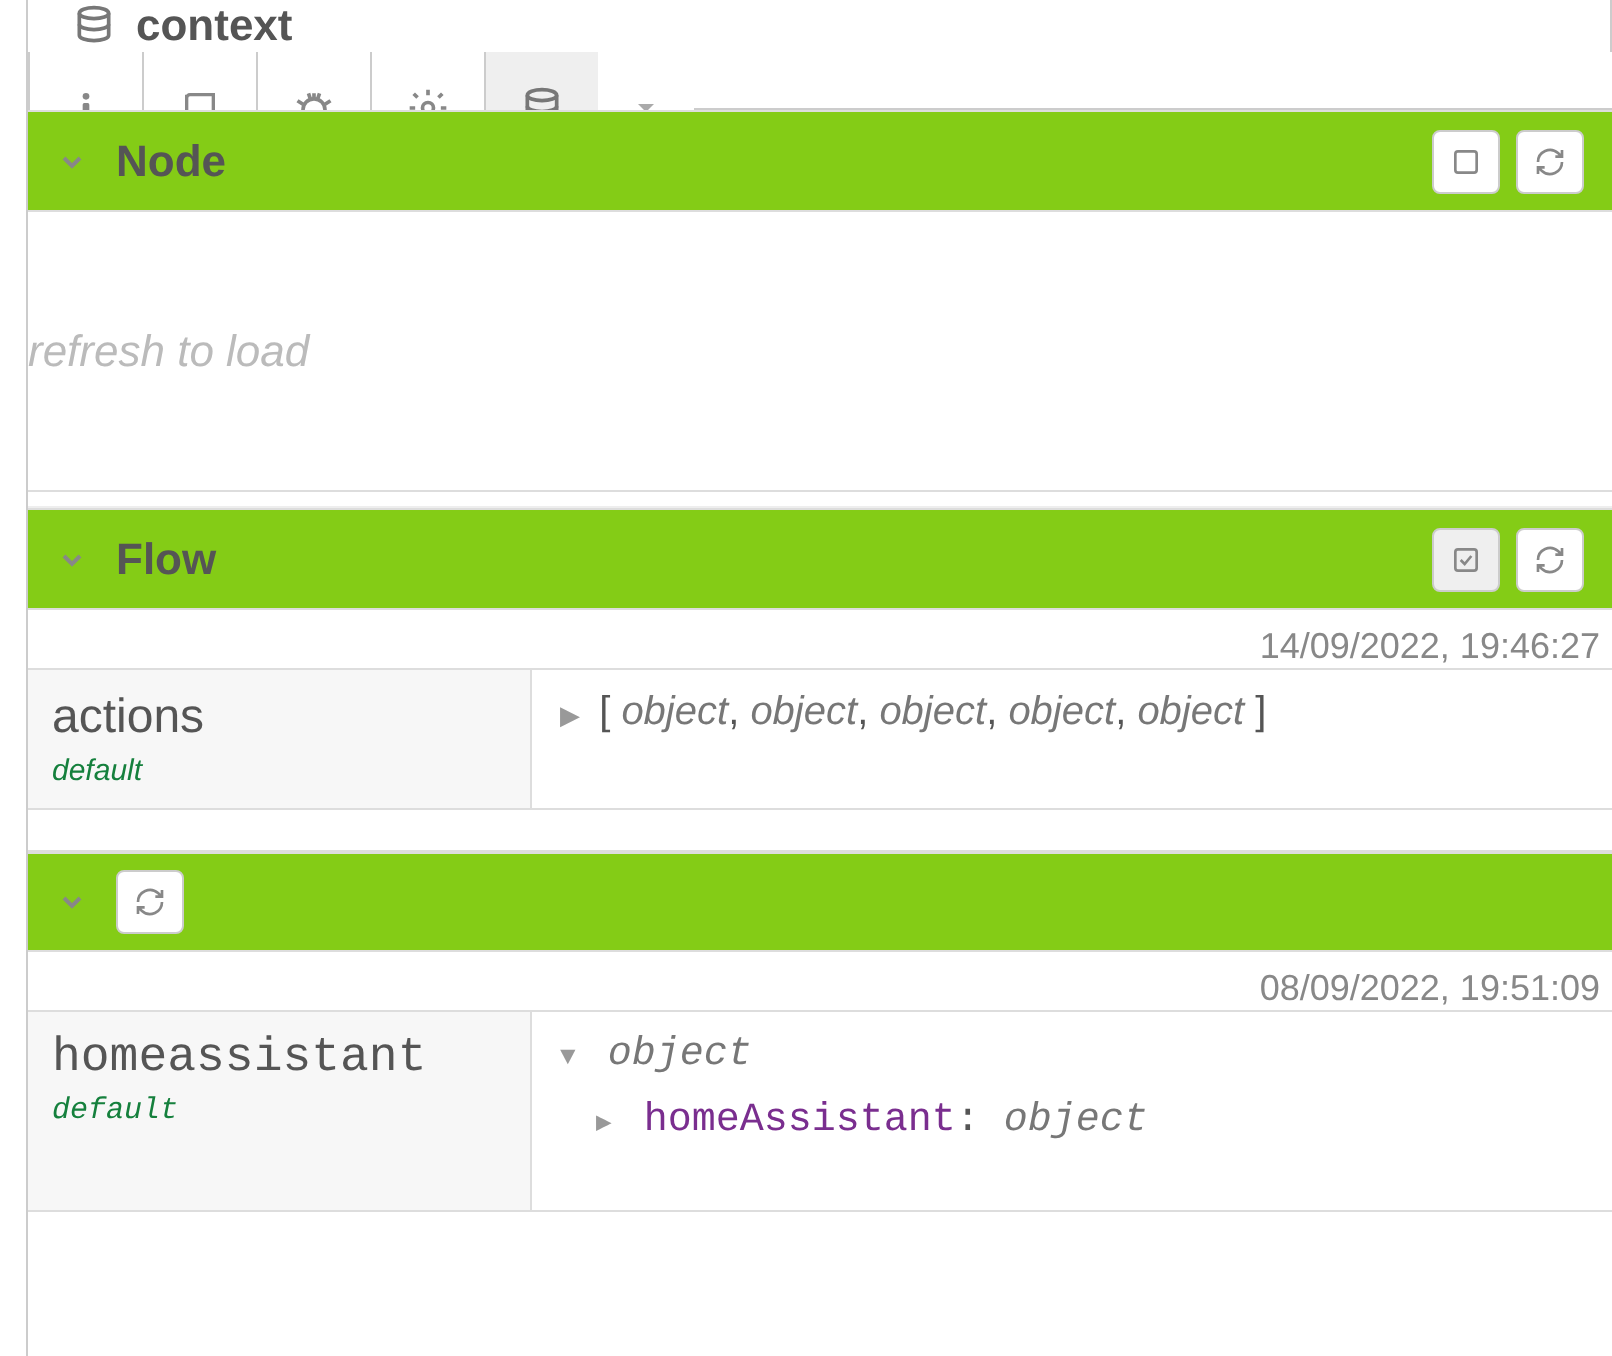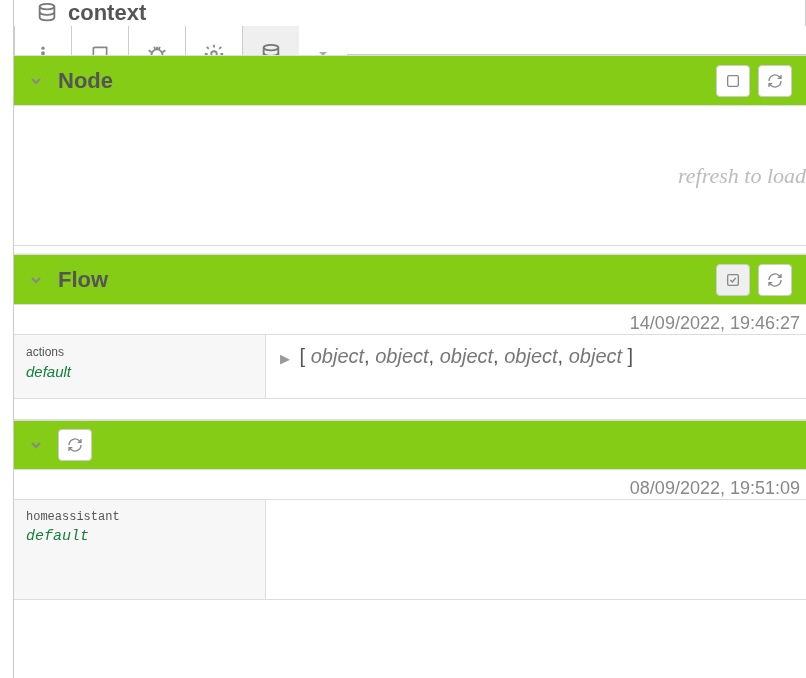--- a/index.html
+++ b/index.html
@@ -23,31 +23,31 @@
   .section-header { display: flex; align-items: center; height: 50px; background: #84cc16; border-bottom: 1px solid #ddd; padding: 0 14px; gap: 14px; }
   .section-header + .section-header,
   .section { border-top: 1px solid #ddd; }
   .section-title { font-size: 22px; font-weight: 700; color: #555; flex: 1; }
   .section-actions { display: flex; gap: 8px; }
   .small-btn { width: 34px; height: 32px; border: 1px solid #ccc; border-radius: 4px; background: #fff; display: flex; align-items: center; justify-content: center; color: #888; cursor: pointer; }
   .small-btn.active { background: #efefef; }
   .chev { display: inline-block; transform-origin: center; }
 
   
-  .empty-body { height: 140px; display: flex; align-items: center; justify-content: flex-end; background: #fff; border-bottom: 1px solid #ddd; font-family: Liberation Serif, serif; }
+  .empty-body { height: 140px; display: flex; align-items: center; justify-content: flex-start; background: #fff; border-bottom: 1px solid #ddd; }
   .empty-body span { font-style: italic; color: #bbb; font-size: 22px; }
 
   .spacer-thin { height: 8px; background: #fff; border-bottom: 1px solid #eee; }
 
   .timestamp-row { height: 30px; background: #fff; display: flex; justify-content: flex-end; align-items: flex-end; padding-right: 6px; color: #888; font-size: 18px; border-bottom: 1px solid #ddd; }
 
   
   .kv-row { display: flex; align-items: stretch; background: #fff; border-bottom: 1px solid #ddd; min-height: 64px; }
   .kv-key { width: 252px; background: #f7f7f7; border-right: 1px solid #ddd; padding: 10px 12px; }
-  .kv-key .key-name { font-size: 12px; color: #555; }
+  .kv-key .key-name { font-size: 24px; color: #555; }
   .kv-key .key-store { font-size: 15px; color: #15803d; font-style: italic; margin-top: 4px; }
   .kv-val { flex: 1; padding: 10px 14px; font-size: 20px; color: #555; }
   .kv-val .tri { color: #999; font-size: 13px; display: inline-block; margin-right: 4px; }
   .kv-val .obj { font-style: italic; color: #777; text-align: center; }
   .kv-val .prop { color: #7a2e8f; }
   .kv-val .line2 { margin-top: 10px; padding-left: 18px; }
 
   .gap { height: 20px; background: #fff; }
   .section-global .section-header { border-top: 1px solid #ddd; }
 
@@ -194,17 +194,27 @@
         </div>
       </div>
       <div class="timestamp-row">
         <span>08/09/2022, 19:51:09</span>
       </div>
       <div class="kv-row" style="min-height:100px;font-family:Liberation Mono, monospace;">
         <div class="kv-key">
           <div class="key-name">homeassistant</div>
           <div class="key-store">default</div>
         </div>
+        <div class="kv-val">
+          <div>
+            <span class="tri">▼</span>
+            <span class="obj">object</span>
+          </div>
+          <div class="line2">
+            <span class="tri">▶</span>
+            <span class="prop">homeAssistant</span><span>: </span><span class="obj">object</span>
+          </div>
+        </div>
       </div>
     </div>
 
   </div>
 </div>
 
 </body></html>

